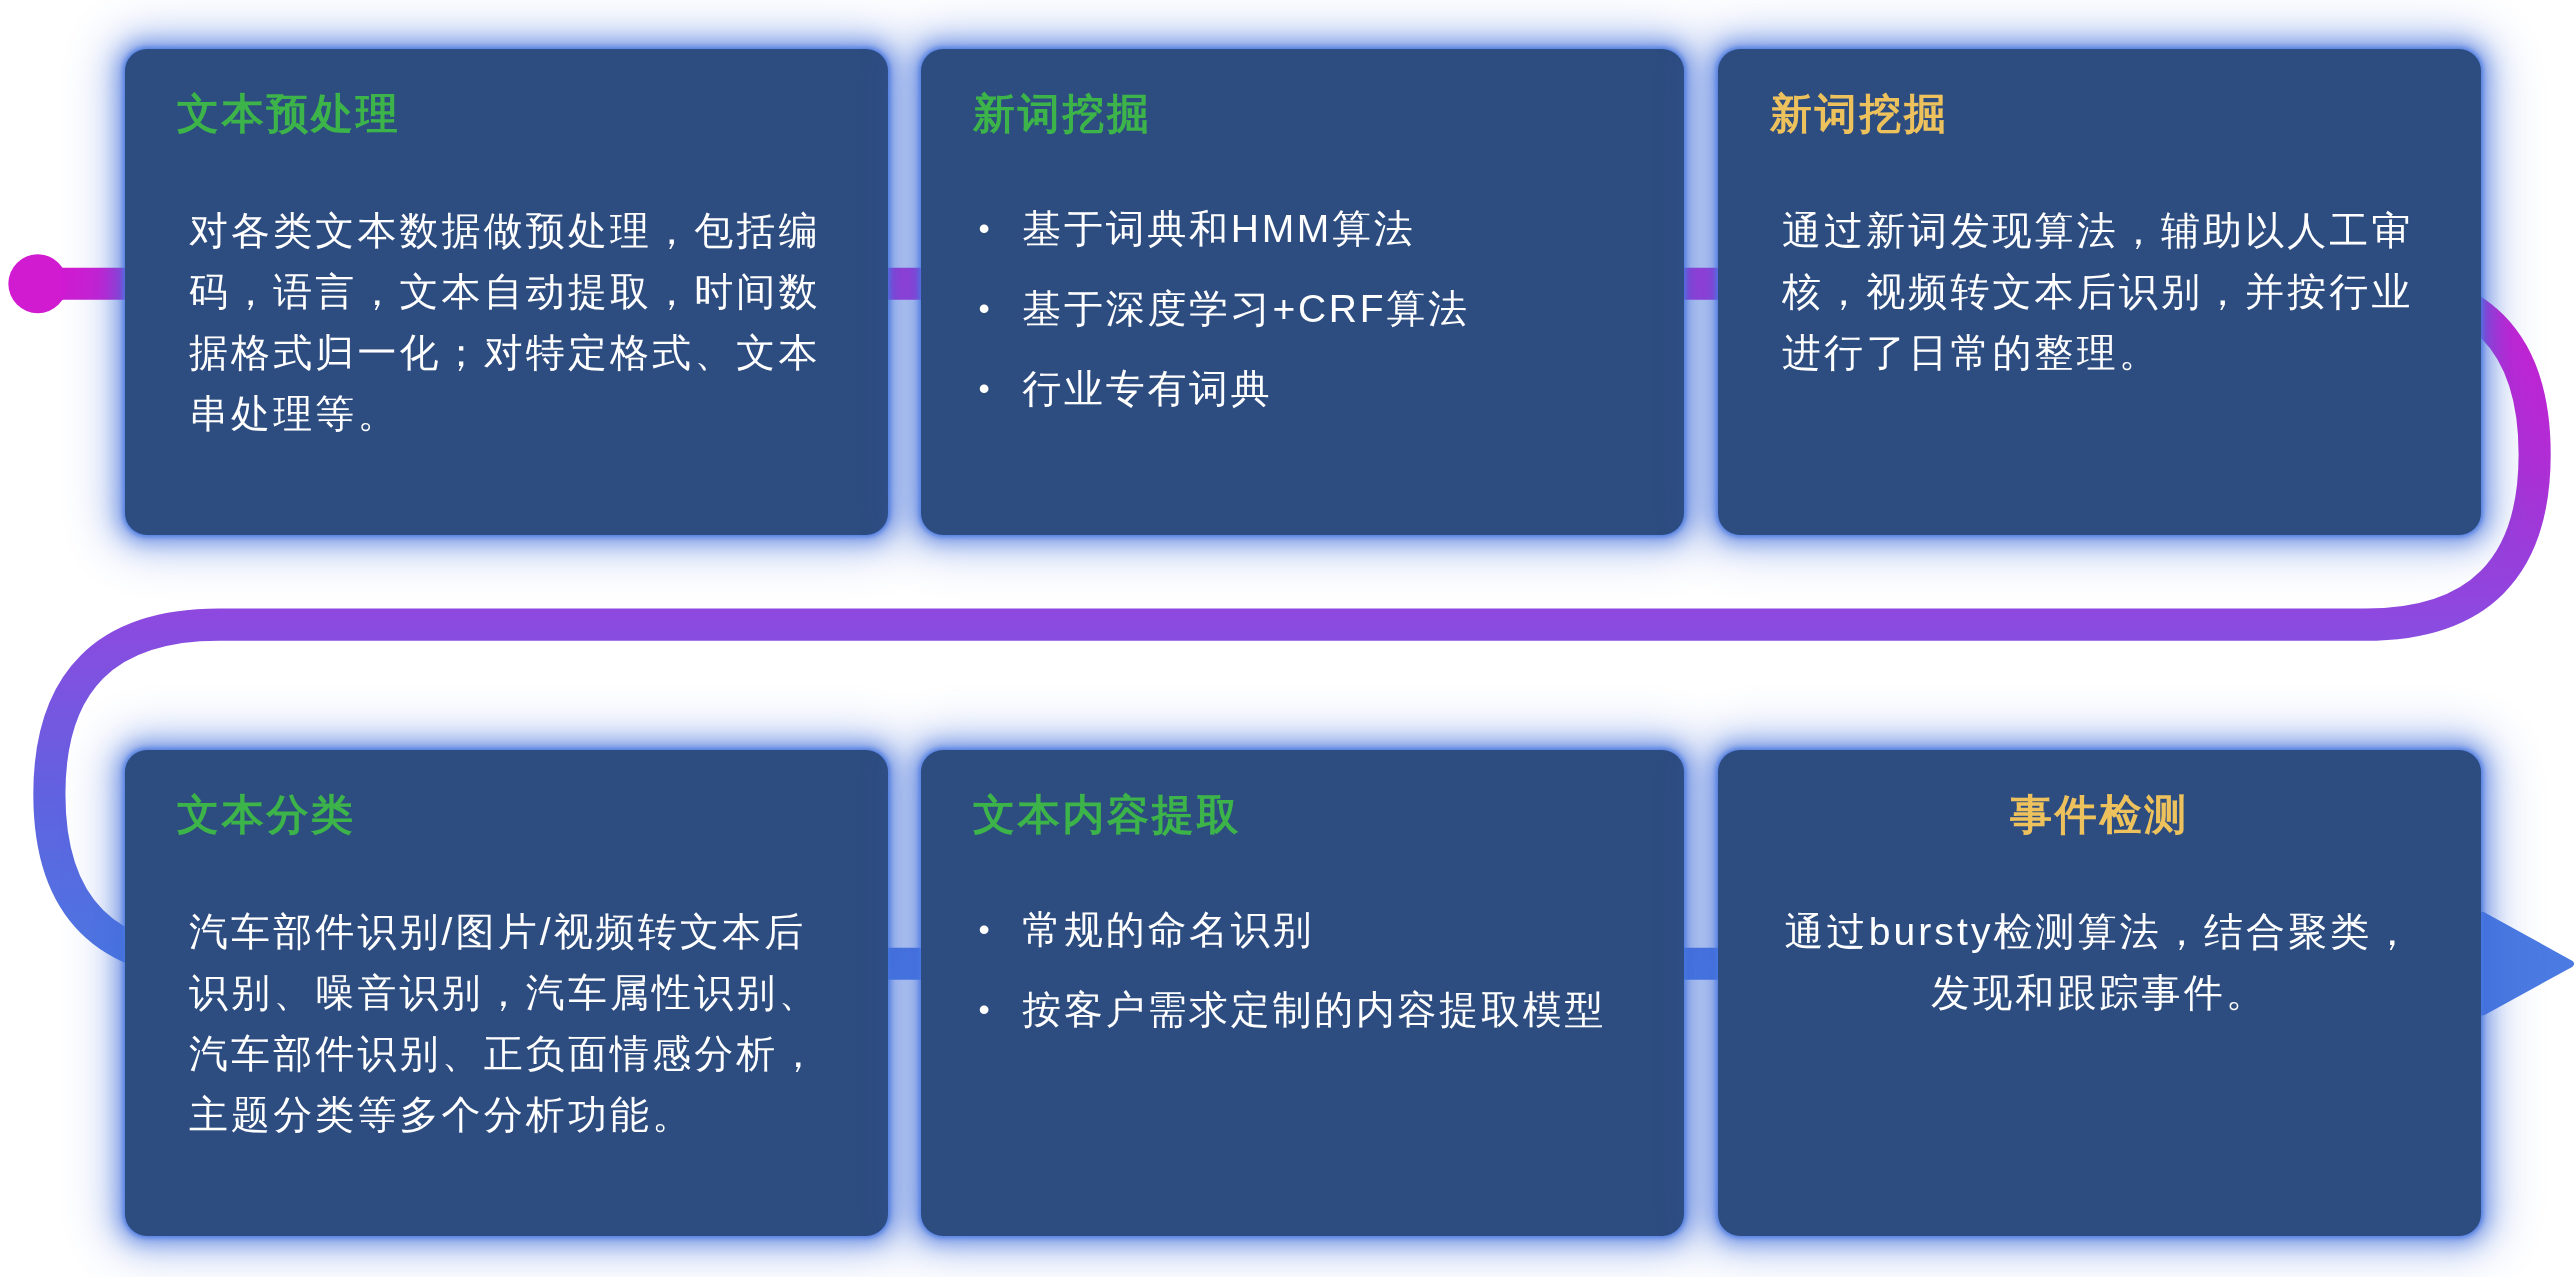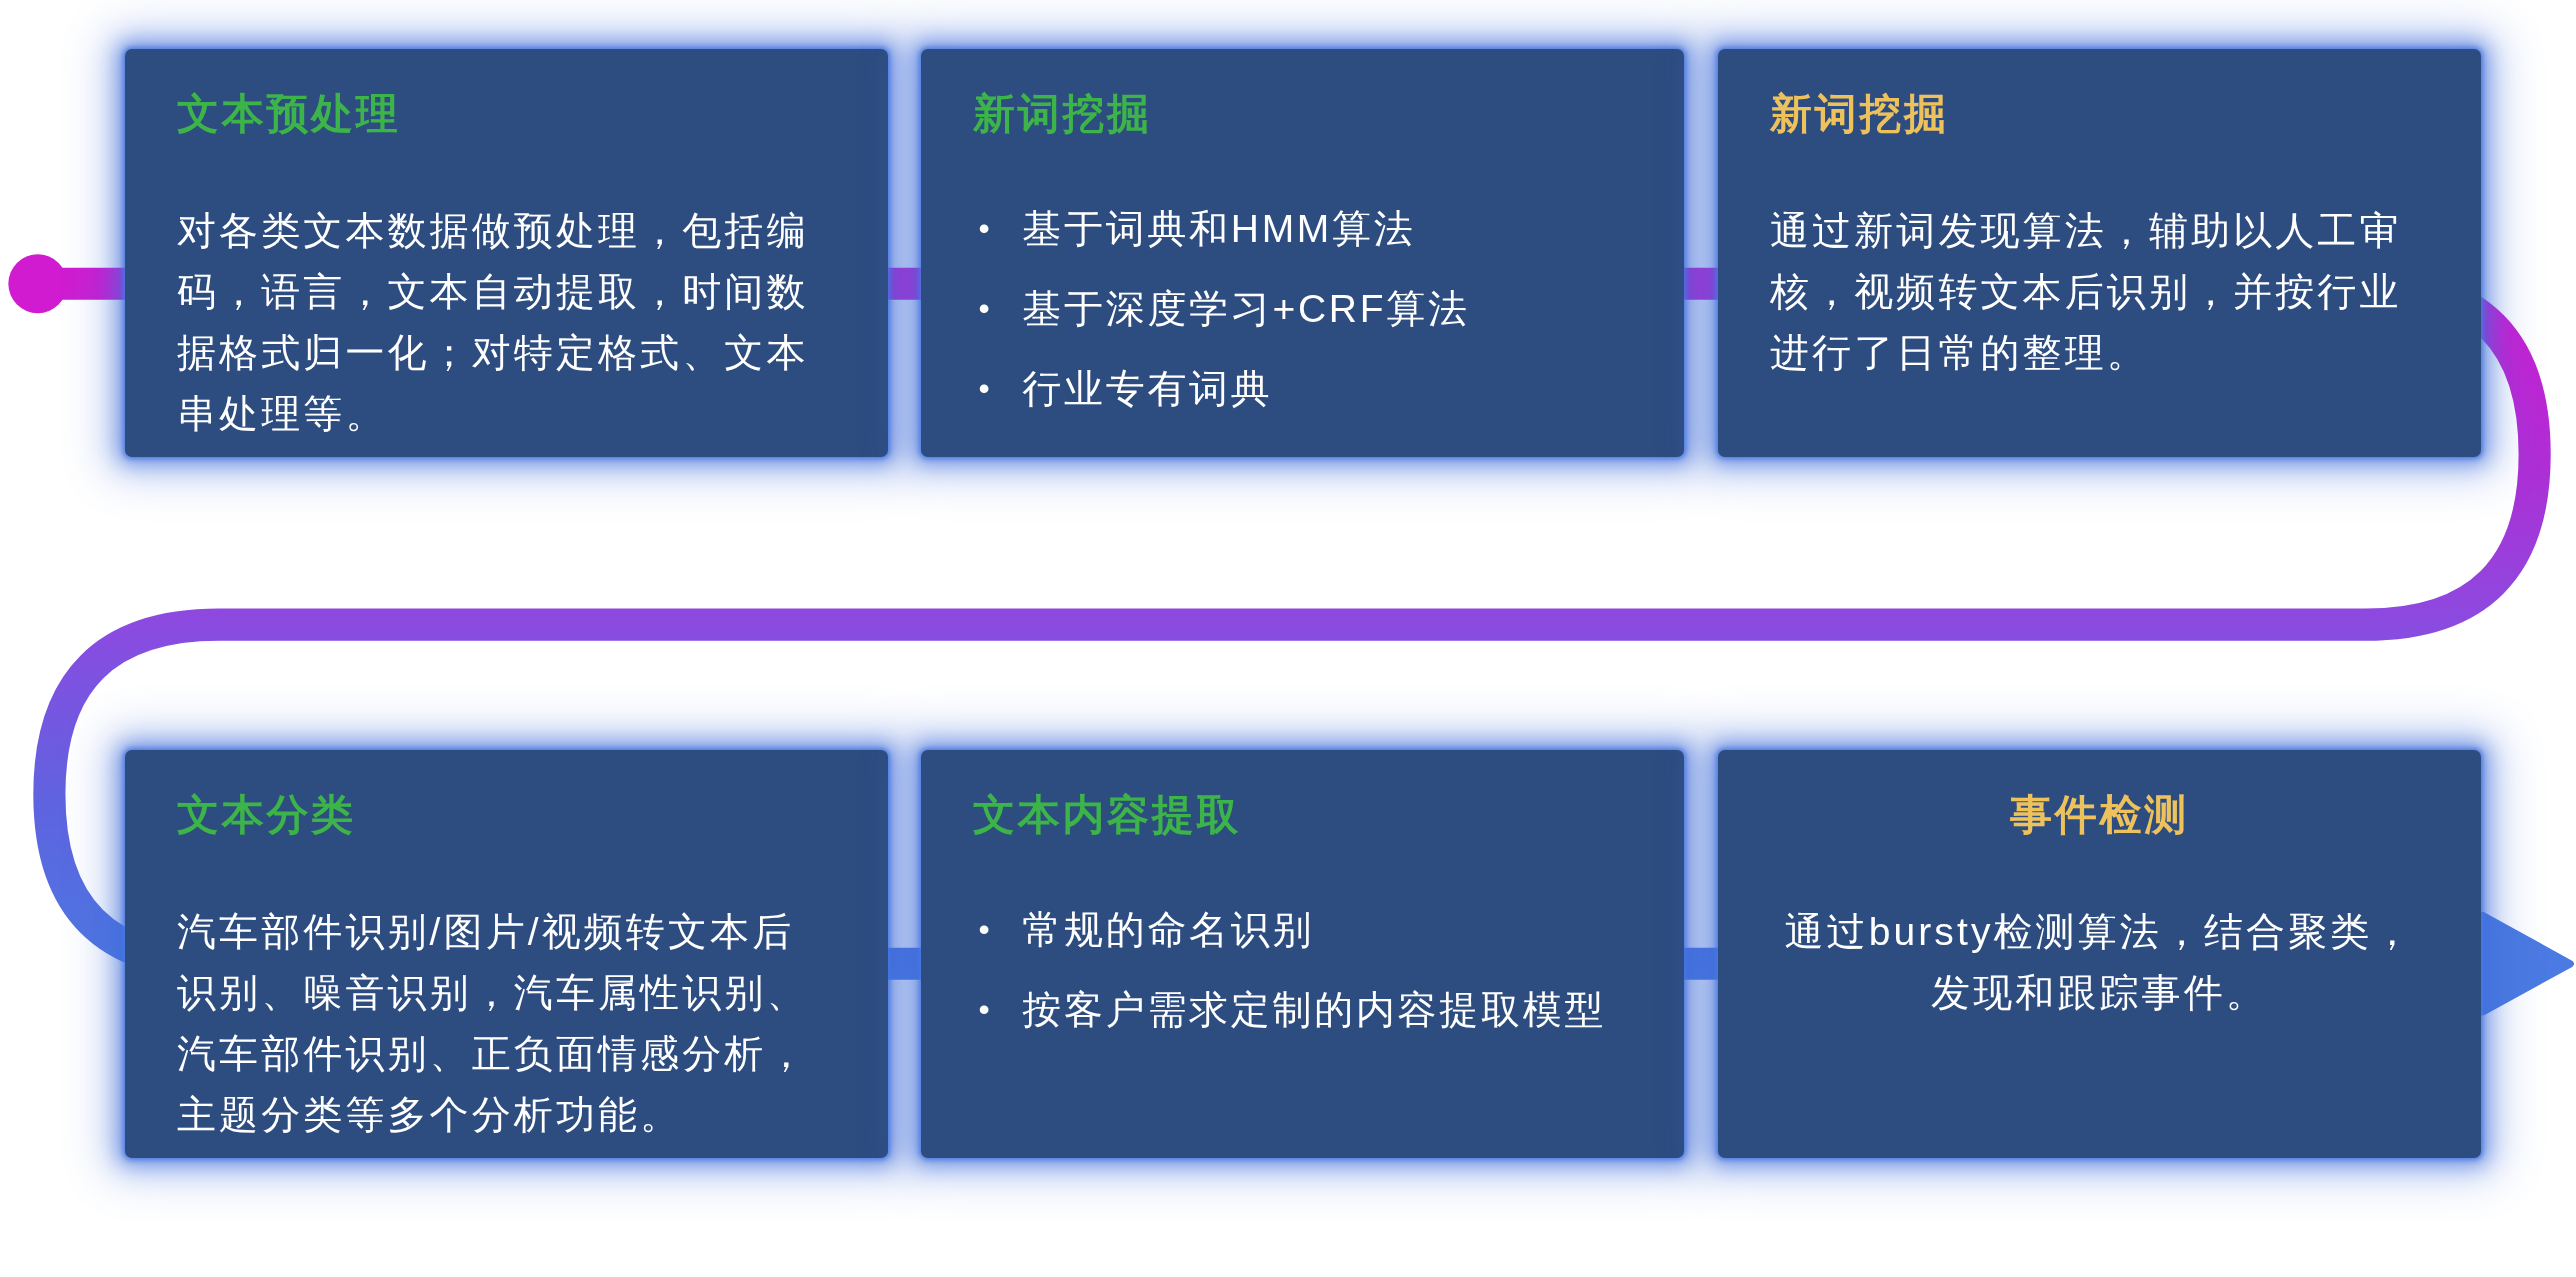--- a/index.html
+++ b/index.html
@@ -7,23 +7,23 @@
     position:relative;
     width:2576px; height:1277px;
     overflow:hidden;
     font-family:"Liberation Sans","DejaVu Sans",sans-serif;
     background:#ffffff;
   }
   svg.flow { position:absolute; left:0; top:0; z-index:0; }
 
   .card {
     position:absolute;
-    width:763px; height:408px;
+    width:763px; height:486px;
     background:#2d4c7f;
-    border-radius:7px;
+    border-radius:22px;
     padding:37px 52px;
     box-sizing:border-box;
     z-index:1;
     box-shadow:
       0 0 5.4px 1.8px rgba(72,120,224,0.90),
       0 0 19.6px 9px rgba(64,110,218,0.55),
       0 0 43px 19.6px rgba(64,110,218,0.30);
   }
   .pos-r1c1 { left:125px;  top:49px;  }
   .pos-r1c2 { left:921px; top:49px;  }
@@ -36,21 +36,21 @@
     margin:0 0 59px 0;
     font-size:42px;
     font-weight:bold;
     letter-spacing:2.7px;
     line-height:55px;
   }
   .title-green  { color:#3cb449; }
   .title-yellow { color:#edc25d; }
 
   .card-body {
-    margin:0;
+    margin:12px;
     color:#ffffff;
     font-size:39px;
     line-height:61px;
     letter-spacing:3.1px;
   }
 
   .bullets {
     list-style:none;
     margin:0; padding:0;
     color:#ffffff;

